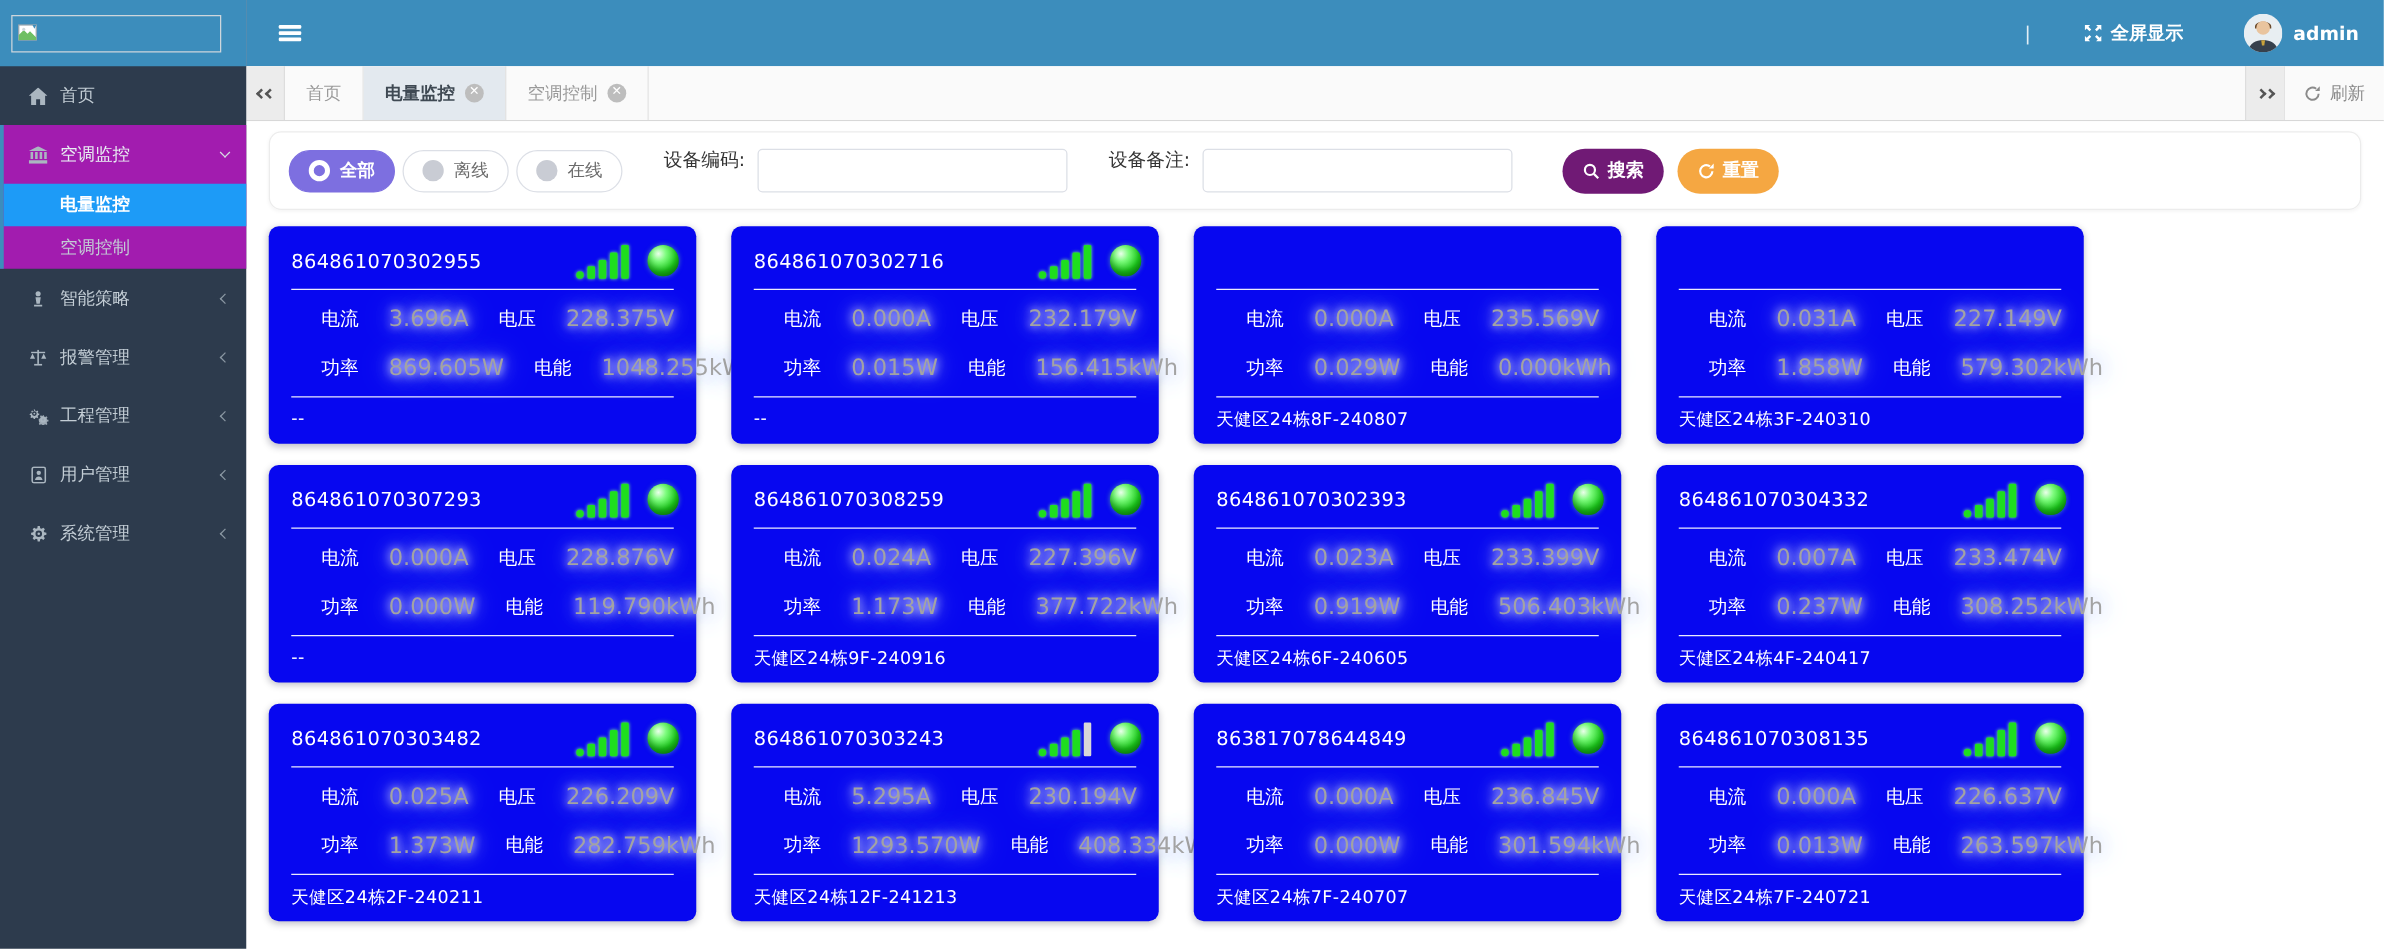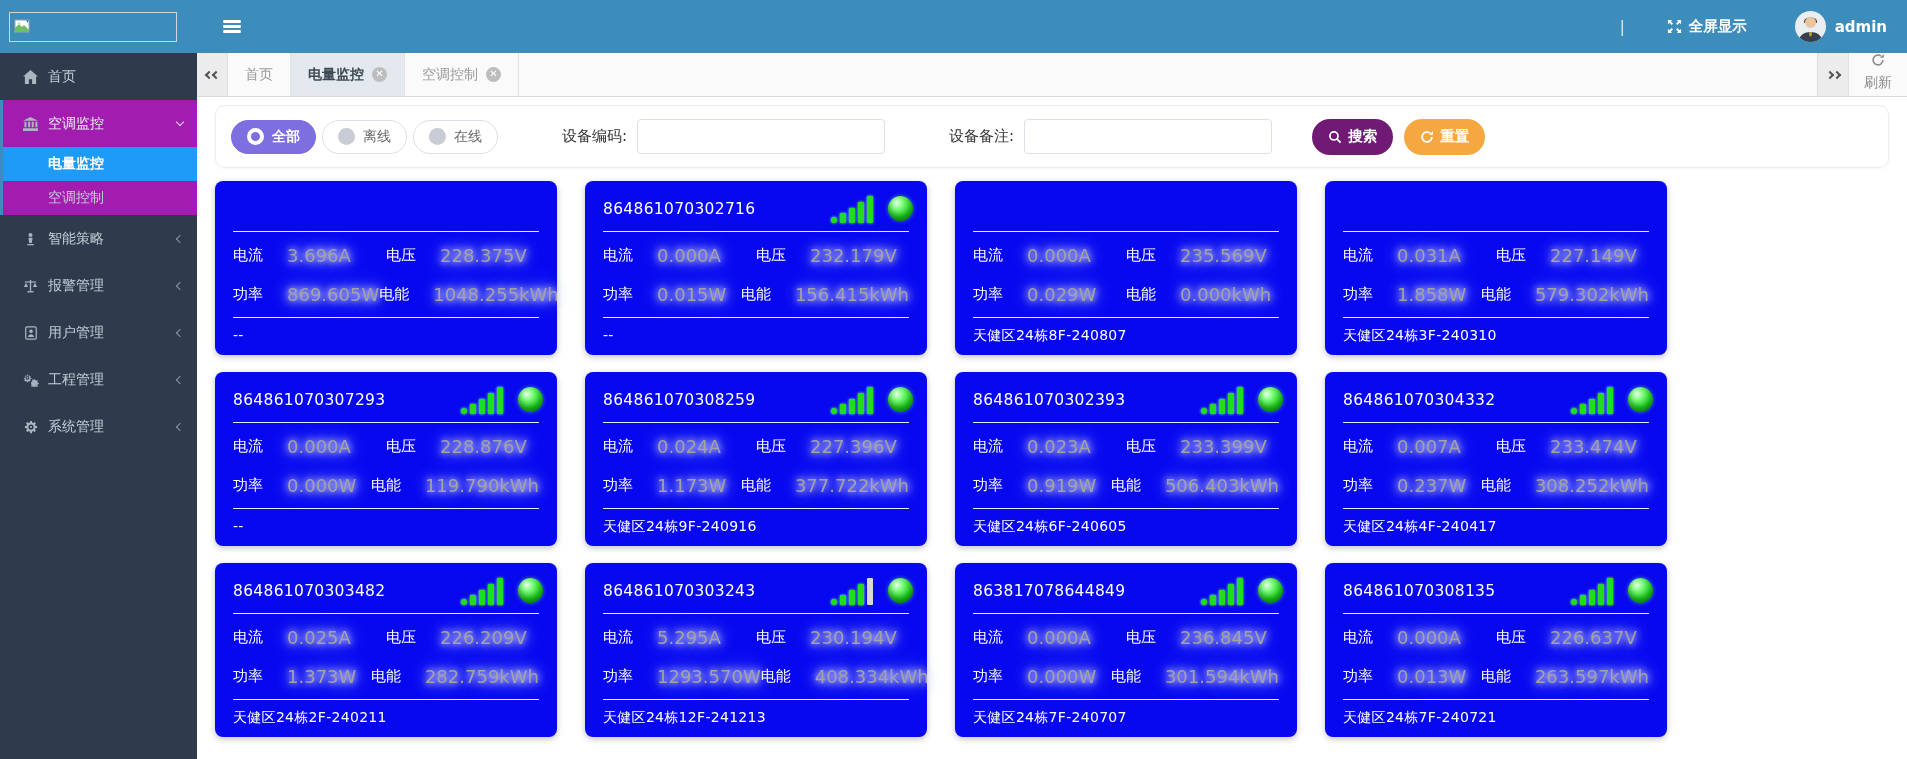--- a/index.html
+++ b/index.html
@@ -34,31 +34,31 @@
   .tabbar { position:absolute; left:197px; top:53px; right:0; height:44px; background:#fafafa; border-bottom:1px solid #d8d8d8; display:flex; align-items:stretch; }
   .tab-scroll { width:31px; background:#ececec; display:flex; align-items:center; justify-content:center; gap:1px; cursor:pointer; }
   .tab-scroll.left { border-right:1px solid #ddd; }
   .tab-scroll.right { border-left:1px solid #ddd; }
   .chev-dark-l { display:inline-block; width:6px; height:6px; border-left:2px solid #555; border-bottom:2px solid #555; transform:rotate(45deg); }
   .chev-dark-r { display:inline-block; width:6px; height:6px; border-left:2px solid #555; border-bottom:2px solid #555; transform:rotate(225deg); }
   .tab { padding:0 17px; display:flex; align-items:center; gap:8px; font-size:14px; color:#9a9a9a; border-right:1px solid #e3e3e3; cursor:pointer; white-space:nowrap; }
   .tab.active { background:#e3e9ef; color:#3f4953; font-weight:bold; }
   .tab-close { width:15px; height:15px; border-radius:50%; background:#bdbdbd; color:#fff; font-size:10px; line-height:14px; text-align:center; cursor:pointer; }
   .tabbar-spacer { flex:1; }
-  .refresh-btn { padding:0 15px; display:flex; align-items:center; gap:7px; color:#8b8b8b; font-size:14px; border-left:1px solid #e3e3e3; cursor:pointer;flex-direction:column; }
+  .refresh-btn { padding:0 15px; display:flex; align-items:center; gap:7px; color:#8b8b8b; font-size:14px; border-left:1px solid #e3e3e3; cursor:pointer; }
 
   
   .content { position:absolute; left:197px; top:97px; right:0; bottom:0; background:#fff; }
   .filter-panel { position:absolute; left:18px; top:8px; width:1674px; height:63px; border:1px solid #ececec; border-radius:10px; box-shadow:0 1px 3px rgba(0,0,0,.04); display:flex; align-items:center; padding:0 15px; }
   .radio-group { display:flex; gap:6px; }
   .rpill { height:34px; border-radius:17px; border:1px solid #dcdfe6; background:#fff; color:#6b6b6b; font-size:14px; display:flex; align-items:center; gap:8px; padding:0 15px; cursor:pointer; }
   .rpill.selected { background:#7d6fe0; border-color:#7d6fe0; color:#fff; font-weight:bold; }
   .radio-ring { width:17px; height:17px; border-radius:50%; border:4.5px solid #fff; background:transparent; }
   .radio-dot { width:17px; height:17px; border-radius:50%; background:#c9ccd4; }
-  .fgroup { display:flex; align-items:center; margin-left:64px; font-size:15px; color:#333; }
+  .fgroup { display:flex; margin-left:33px; font-size:15px; color:#333; }
   .fgroup input { width:248px; height:35px; border:1px solid #dcdfe6; border-radius:4px; margin-left:10px; outline:none; font-size:14px; padding:0 10px; }
   .btn { height:36px; border:none; border-radius:18px; color:#fff; font-size:14.5px; font-weight:bold; display:flex; align-items:center; gap:6px; padding:0 16px; cursor:pointer; }
   .btn-search { background:#701a75; margin-left:40px; }
   .btn-reset { background:#f5a742; margin-left:11px; }
 
   
   .grid { position:absolute; left:18px; top:84px; }
   .grid-row { display:flex; gap:28px; margin-bottom:17px; }
   .device-card { position:relative; width:342px; height:174px; background:#0707f0; border-radius:8px; color:#fff; box-shadow:0 2px 6px rgba(0,0,40,.25); cursor:pointer; }
   .card-head { position:absolute; left:18px; right:14px; top:13px; height:30px; display:flex; align-items:center; }
@@ -68,21 +68,21 @@
   .sb { width:6.5px; background:#1ede1e; border-radius:1px; box-shadow:0 0 3px #8f8; }
   .sb1{height:10px} .sb2{height:15px} .sb3{height:21px} .sb4{height:27px}
   .sb4.off { background:#d8d8d8; box-shadow:none; }
   .orb { position:absolute; right:0; top:2px; width:25px; height:25px; border-radius:50%;
          background:radial-gradient(circle at 35% 28%, #eaffea 0%, #7dfc7d 25%, #1ecb1e 60%, #0a8a0a 100%);
          box-shadow:inset 0 -4px 6px rgba(0,70,0,.45), 0 0 4px rgba(130,255,130,.5); }
   .sepline { position:absolute; left:18px; right:18px; border-top:1px solid rgba(255,255,255,.92); }
   .sep1 { top:50px; } .sep2 { top:136px; }
   .drow { position:absolute; left:18px; right:18px; display:flex; align-items:center; }
   .drow1 { top:59px; height:30px; } .drow2 { top:98px; height:30px; }
-  .dl { flex:none; width:54px; font-size:15px; }
+  .dl { flex:none; width:54px; font-size:15px;margin-left:24px; }
   .dv { flex:1; text-align:left; font-size:18px; color:#a3a3a3; white-space:nowrap;
         text-shadow:0 0 7px #ffffff, 0 0 14px #bdd1ff, 0 0 26px #8fb0ff; }
   .card-foot { position:absolute; left:18px; top:146px; font-size:14px; letter-spacing:.3px; }
 </style>
 </head>
 <body>
 
 <div class="sidebar">
   <div class="logo-area">
     <div class="logo-box">
@@ -142,39 +142,39 @@
             <path d="M3.2 4 1 8.6h4.4zM12.8 4l-2.2 4.6H15z"></path>
             <rect x="4.6" y="13" width="6.8" height="1.4"></rect>
           </svg>
         </span>
       <span class="mlabel">报警管理</span>
       <span class="chev-left"></span>
     </div>
 
     <div class="menu-item">
       <span class="micon">
+          <svg width="16" height="14" viewBox="0 0 18 16" fill="currentColor">
+            <path d="M6 2.5a3.5 3.5 0 1 0 .01 7A3.5 3.5 0 0 0 6 2.5zm0 2.1a1.4 1.4 0 1 1 0 2.8 1.4 1.4 0 0 1 0-2.8zM5 0h2l.3 1.7L9 2.4 10.4 1.4l1.4 1.4-1 1.5.7 1.6L13.2 6v2l-1.7.3-.7 1.6 1 1.5-1.4 1.4-1.5-1-1.6.7L7 14H5l-.3-1.7-1.6-.7-1.5 1-1.4-1.4 1-1.5-.7-1.6L-1.2 8 0 6l1.7-.3.7-1.6-1-1.5L2.8 1.4l1.5 1 1.6-.7z" transform="scale(0.62) translate(2,3)"></path>
+            <path d="M13 8.5a2.6 2.6 0 1 0 .01 5.2 2.6 2.6 0 0 0 0-5.2zm0 1.6a1 1 0 1 1 0 2 1 1 0 0 1 0-2z"></path>
+            <path d="M12.3 7h1.4l.2 1.2 1.1.5 1-.7 1 1-.7 1 .5 1.1 1.2.2v1.4l-1.2.2-.5 1.1.7 1-1 1-1-.7-1.1.5-.2 1.2h-1.4l-.2-1.2-1.1-.5-1 .7-1-1 .7-1-.5-1.1L9 11.7v-1.4l1.2-.2.5-1.1-.7-1 1-1 1 .7 1.1-.5z" opacity=".9"></path>
+          </svg>
+        </span>
+      <span class="mlabel">工程管理</span>
+      <span class="chev-left"></span>
+    </div>
+
+    <div class="menu-item">
+      <span class="micon">
           <svg width="14" height="14" viewBox="0 0 16 16">
             <rect x="2" y="1" width="12" height="14" rx="1.5" fill="none" stroke="currentColor" stroke-width="1.4"></rect>
             <circle cx="8" cy="6" r="2" fill="currentColor"></circle>
             <path d="M4.5 12.5c.4-2.2 2-3.2 3.5-3.2s3.1 1 3.5 3.2z" fill="currentColor"></path>
           </svg>
         </span>
       <span class="mlabel">用户管理</span>
-      <span class="chev-left"></span>
-    </div>
-
-    <div class="menu-item">
-      <span class="micon">
-          <svg width="16" height="14" viewBox="0 0 18 16" fill="currentColor">
-            <path d="M6 2.5a3.5 3.5 0 1 0 .01 7A3.5 3.5 0 0 0 6 2.5zm0 2.1a1.4 1.4 0 1 1 0 2.8 1.4 1.4 0 0 1 0-2.8zM5 0h2l.3 1.7L9 2.4 10.4 1.4l1.4 1.4-1 1.5.7 1.6L13.2 6v2l-1.7.3-.7 1.6 1 1.5-1.4 1.4-1.5-1-1.6.7L7 14H5l-.3-1.7-1.6-.7-1.5 1-1.4-1.4 1-1.5-.7-1.6L-1.2 8 0 6l1.7-.3.7-1.6-1-1.5L2.8 1.4l1.5 1 1.6-.7z" transform="scale(0.62) translate(2,3)"></path>
-            <path d="M13 8.5a2.6 2.6 0 1 0 .01 5.2 2.6 2.6 0 0 0 0-5.2zm0 1.6a1 1 0 1 1 0 2 1 1 0 0 1 0-2z"></path>
-            <path d="M12.3 7h1.4l.2 1.2 1.1.5 1-.7 1 1-.7 1 .5 1.1 1.2.2v1.4l-1.2.2-.5 1.1.7 1-1 1-1-.7-1.1.5-.2 1.2h-1.4l-.2-1.2-1.1-.5-1 .7-1-1 .7-1-.5-1.1L9 11.7v-1.4l1.2-.2.5-1.1-.7-1 1-1 1 .7 1.1-.5z" opacity=".9"></path>
-          </svg>
-        </span>
-      <span class="mlabel">工程管理</span>
       <span class="chev-left"></span>
     </div>
 
     <div class="menu-item">
       <span class="micon">
           <svg width="14" height="14" viewBox="0 0 16 16" fill="currentColor">
             <path d="M8 5a3 3 0 1 0 .01 6A3 3 0 0 0 8 5zm0 1.8a1.2 1.2 0 1 1 0 2.4 1.2 1.2 0 0 1 0-2.4zM7 1h2l.3 1.9 1.3.6 1.6-1.1 1.4 1.4-1.1 1.6.6 1.3L15 7v2l-1.9.3-.6 1.3 1.1 1.6-1.4 1.4-1.6-1.1-1.3.6L9 15H7l-.3-1.9-1.3-.6-1.6 1.1-1.4-1.4 1.1-1.6-.6-1.3L1 9V7l1.9-.3.6-1.3-1.1-1.6 1.4-1.4 1.6 1.1 1.3-.6z"></path>
           </svg>
         </span>
       <span class="mlabel">系统管理</span>
@@ -281,20 +281,31 @@
         </svg>
       <span>重置</span>
     </button>
   </div>
 
   <div class="grid">
 
     <div class="grid-row">
 
       <div class="device-card">
+        <div class="card-head">
+          <span class="dev-id">864861070302955</span>
+          <span class="signal">
+              <span class="sdot"></span>
+              <span class="sb sb1"></span>
+              <span class="sb sb2"></span>
+              <span class="sb sb3"></span>
+              <span class="sb sb4"></span>
+            </span>
+          <span class="orb"></span>
+        </div>
         <div class="sepline sep1"></div>
         <div class="drow drow1">
           <span class="dl">电流</span>
           <span class="dv">3.696A</span>
           <span class="dl">电压</span>
           <span class="dv">228.375V</span>
         </div>
         <div class="drow drow2">
           <span class="dl">功率</span>
           <span class="dv">869.605W</span>

